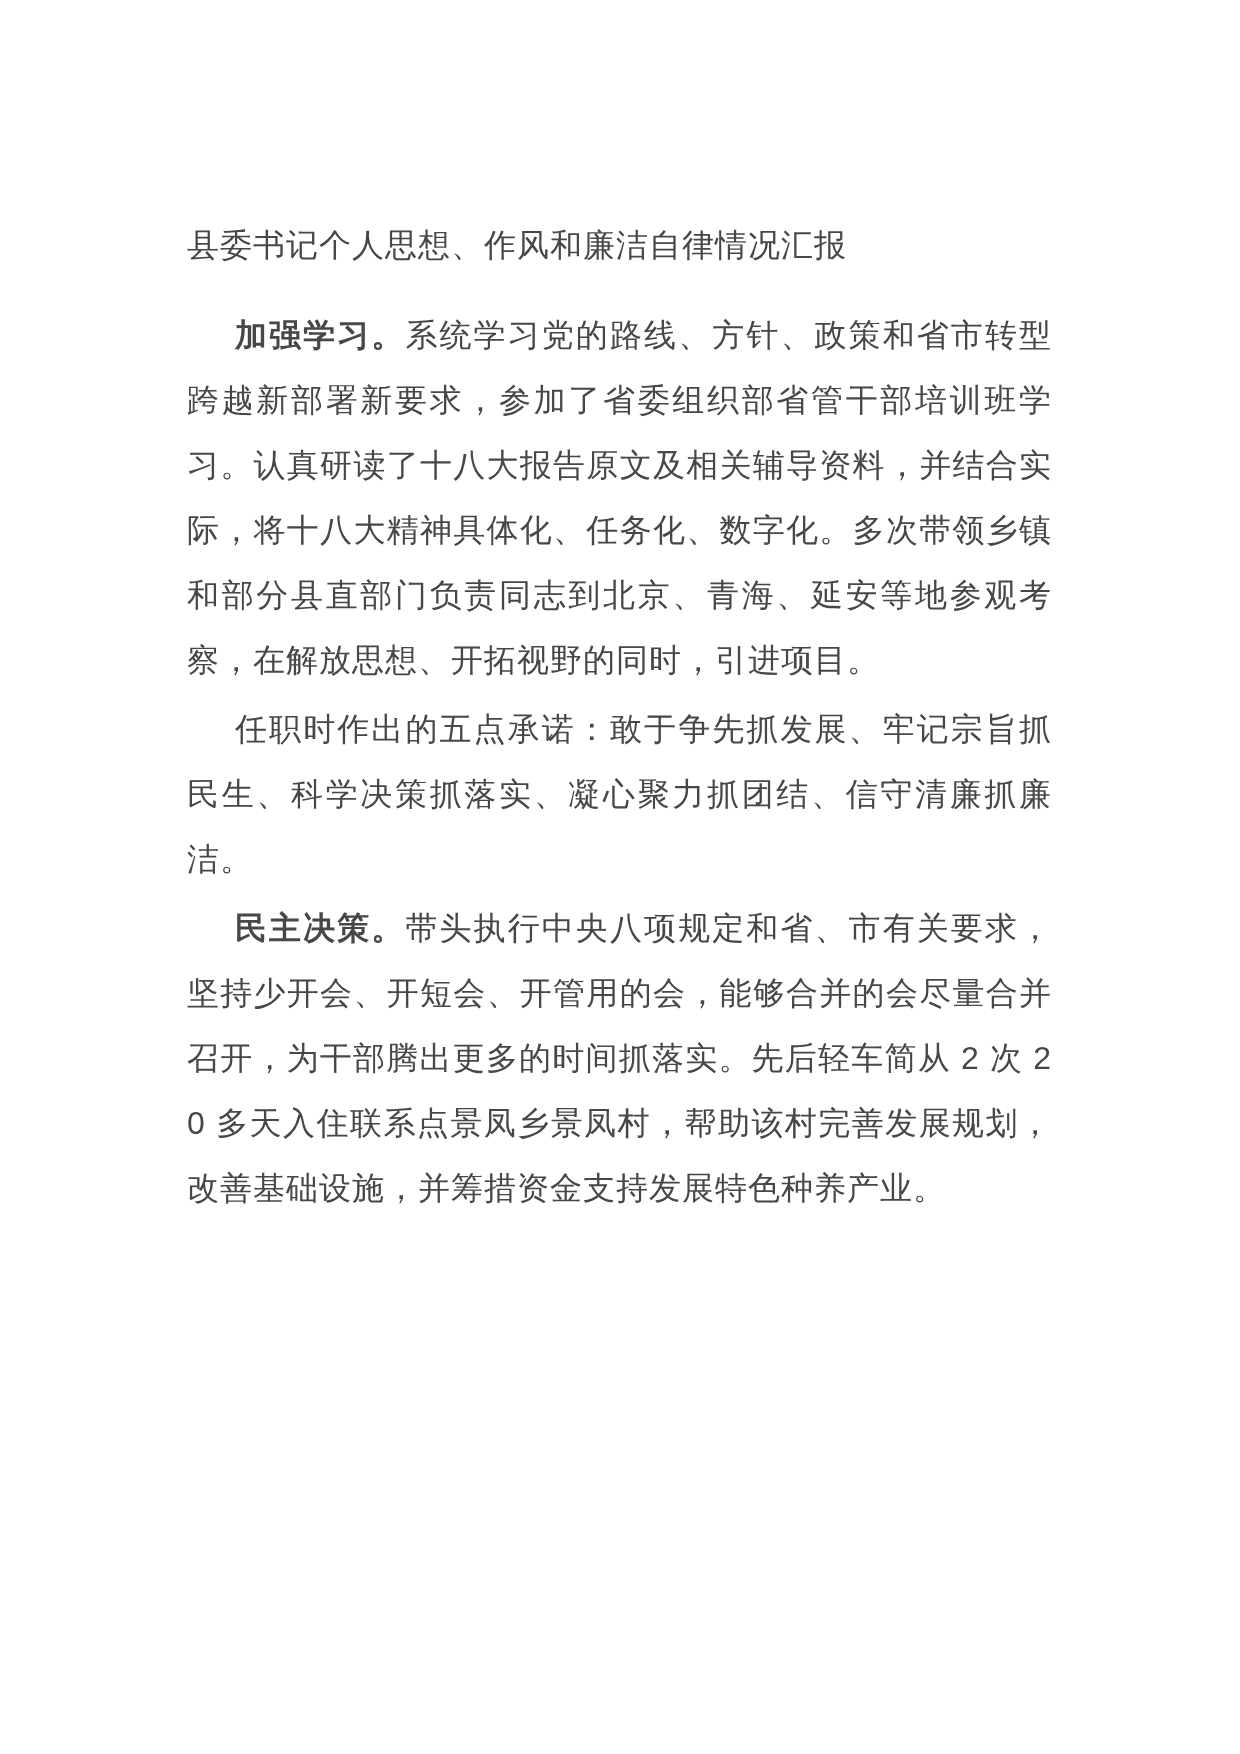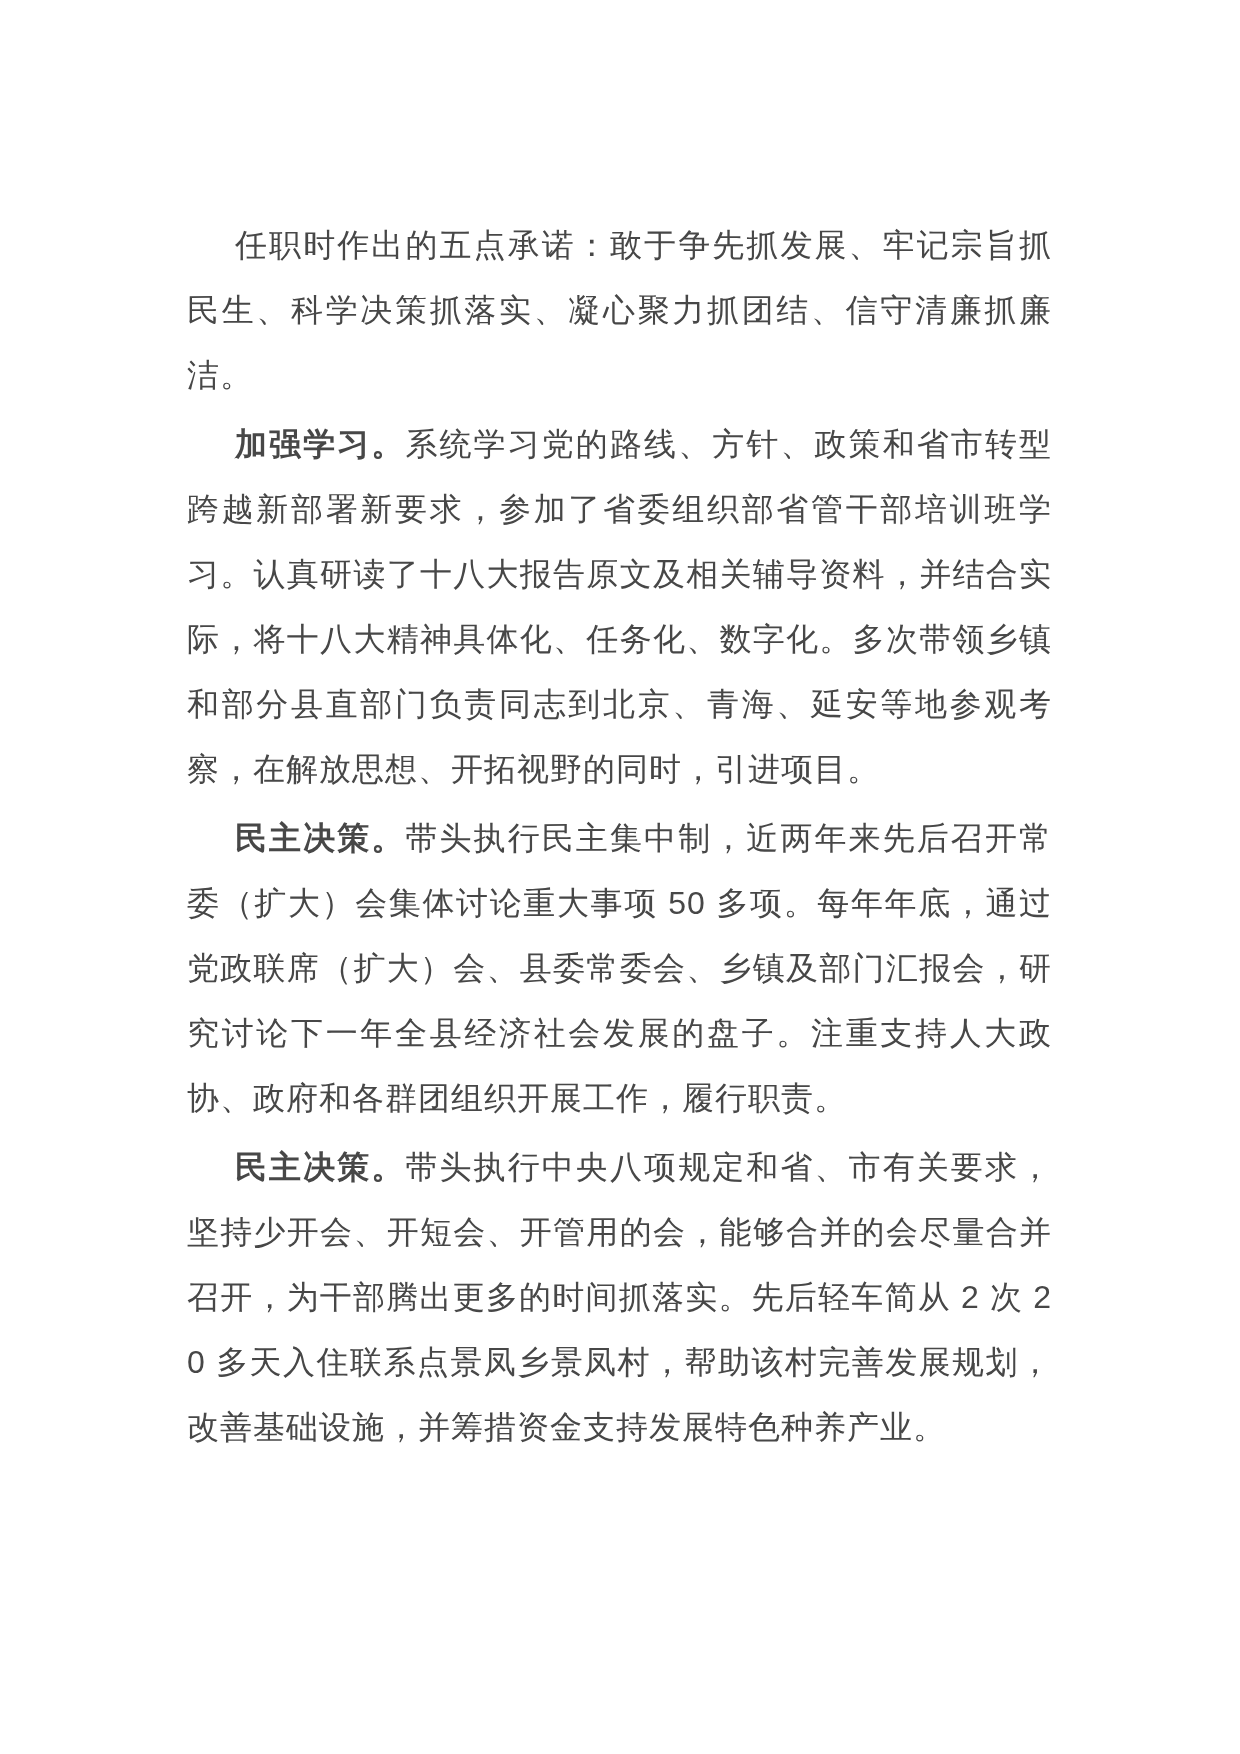--- a/index.html
+++ b/index.html
@@ -42,22 +42,22 @@
   }
   .para .lead {
     font-weight: bold;
   }
 </style>
 </head>
 <body>
 
 <div class="page">
 
+  <div class="doc-title">县委书记个人思想、作风和廉洁自律情况汇报</div>
+
+  <p class="para"><strong class="lead">加强学习。</strong><span>系统学习党的路线、方针、政策和省市转型跨越新部署新要求，参加了省委组织部省管干部培训班学习。认真研读了十八大报告原文及相关辅导资料，并结合实际，将十八大精神具体化、任务化、数字化。多次带领乡镇和部分县直部门负责同志到北京、青海、延安等地参观考察，在解放思想、开拓视野的同时，引进项目。</span></p>
 
   <p class="para"><strong class="lead"></strong><span>任职时作出的五点承诺：敢于争先抓发展、牢记宗旨抓民生、科学决策抓落实、凝心聚力抓团结、信守清廉抓廉洁。</span></p>
 
-  <p class="para"><strong class="lead">加强学习。</strong><span>系统学习党的路线、方针、政策和省市转型跨越新部署新要求，参加了省委组织部省管干部培训班学习。认真研读了十八大报告原文及相关辅导资料，并结合实际，将十八大精神具体化、任务化、数字化。多次带领乡镇和部分县直部门负责同志到北京、青海、延安等地参观考察，在解放思想、开拓视野的同时，引进项目。</span></p>
-
-  <p class="para"><strong class="lead">民主决策。</strong><span>带头执行民主集中制，近两年来先后召开常委（扩大）会集体讨论重大事项 50 多项。每年年底，通过党政联席（扩大）会、县委常委会、乡镇及部门汇报会，研究讨论下一年全县经济社会发展的盘子。注重支持人大政协、政府和各群团组织开展工作，履行职责。</span></p>
 
   <p class="para"><strong class="lead">民主决策。</strong><span>带头执行中央八项规定和省、市有关要求，坚持少开会、开短会、开管用的会，能够合并的会尽量合并召开，为干部腾出更多的时间抓落实。先后轻车简从 2 次 20 多天入住联系点景凤乡景凤村，帮助该村完善发展规划，改善基础设施，并筹措资金支持发展特色种养产业。</span></p>
 
 </div>
 
 </body></html>

